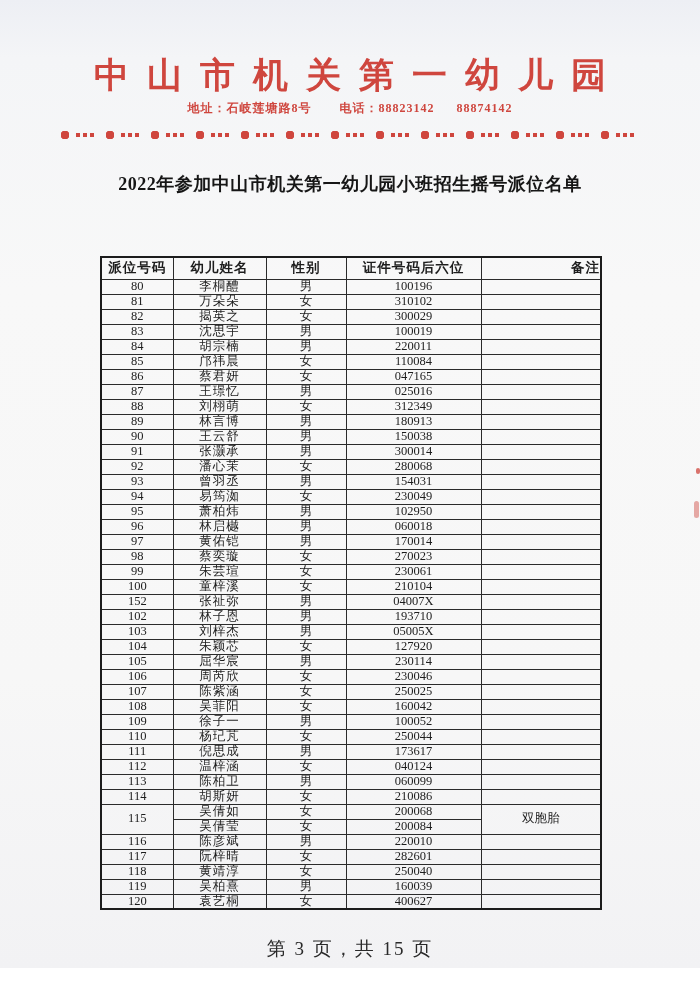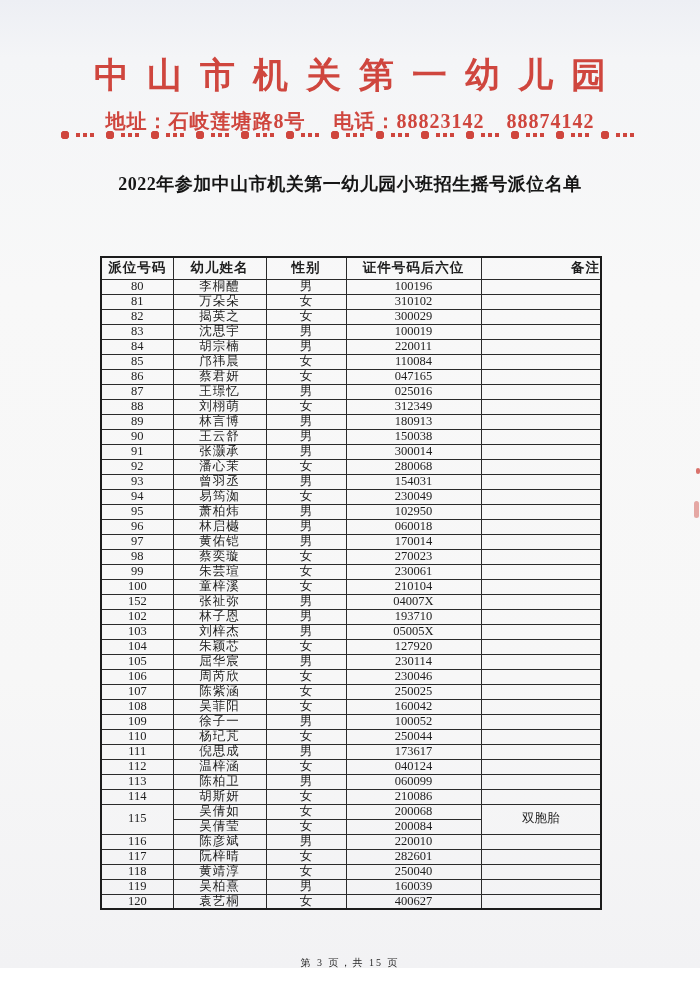--- a/index.html
+++ b/index.html
@@ -27,23 +27,23 @@
   .school-name{
     color:var(--red);
     font-size:35px;
     font-weight:bold;
     letter-spacing:18px;
     padding-left:18px; 
     white-space:nowrap;
     font-family:"Liberation Serif","DejaVu Serif",serif;
   }
   .contact-line{
-    margin-top:9px;
+    margin-top:1px;
     color:var(--red);
-    font-size:20px;
+    font-size:12px;
     font-weight:bold;
     letter-spacing:1px;
     white-space:nowrap;
   }
   .contact-line .gap{display:inline-block;width:28px;}
   .contact-line .phone-gap{display:inline-block;width:22px;}
   .dotted-separator{
     position:absolute;top:128px;left:58px;
     width:588px;height:14px;
     background-image:
@@ -93,23 +93,23 @@
     line-height:1.05;
   }
   table.roster th:nth-child(1){width:72px;}
   table.roster th:nth-child(2){width:93px;}
   table.roster th:nth-child(3){width:80px;}
   table.roster th:nth-child(4){width:135px;}
   table.roster th:nth-child(5){width:120px;text-align:right;}
   td.cell-name{letter-spacing:1px;}
   
   .page-footer{
-    position:absolute;top:956px;left:0;width:700px;
+    position:absolute;top:936px;left:0;width:700px;
     text-align:center;
-    font-size:10px;
+    font-size:19px;
     letter-spacing:2px;
     color:#2a2a2a;
   }
   
   .speck-1{
     position:absolute;top:468px;right:0;
     width:4px;height:6px;border-radius:2px;
     background:var(--red);opacity:.75;
   }
   .speck-2{

